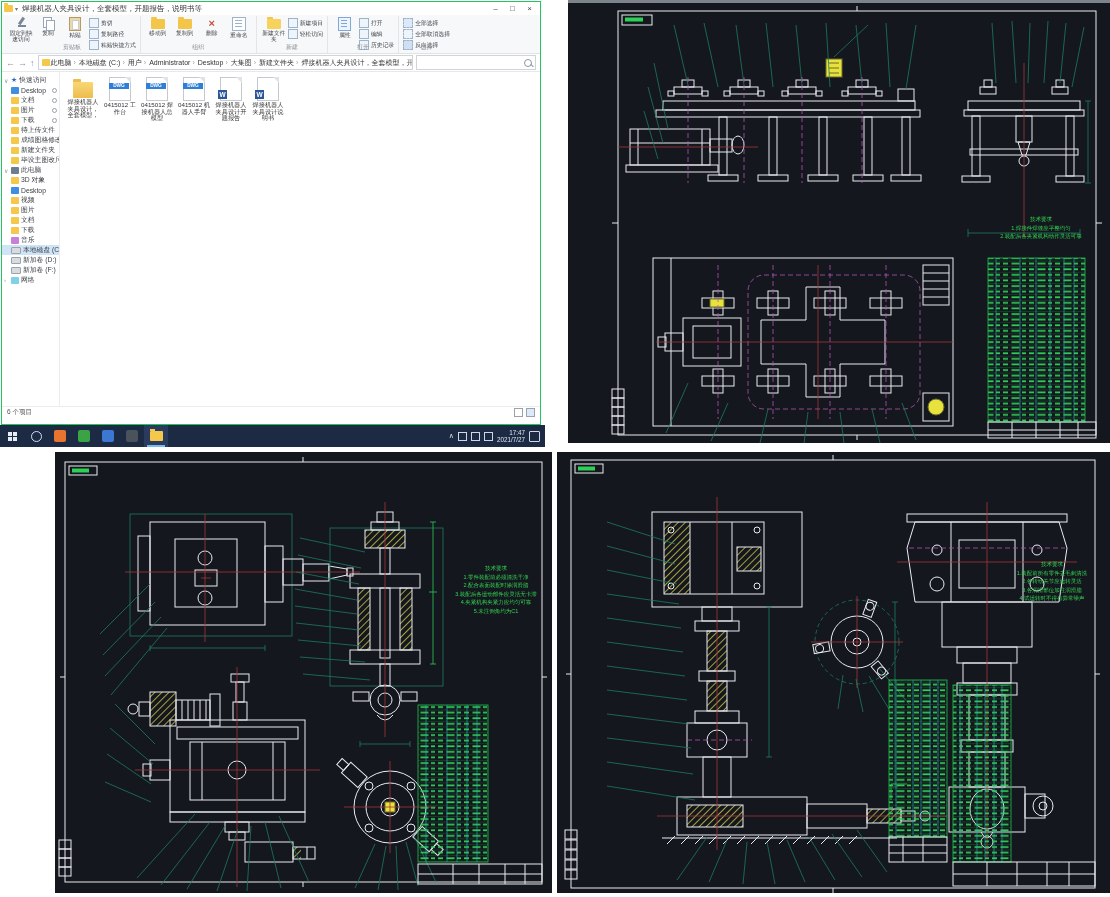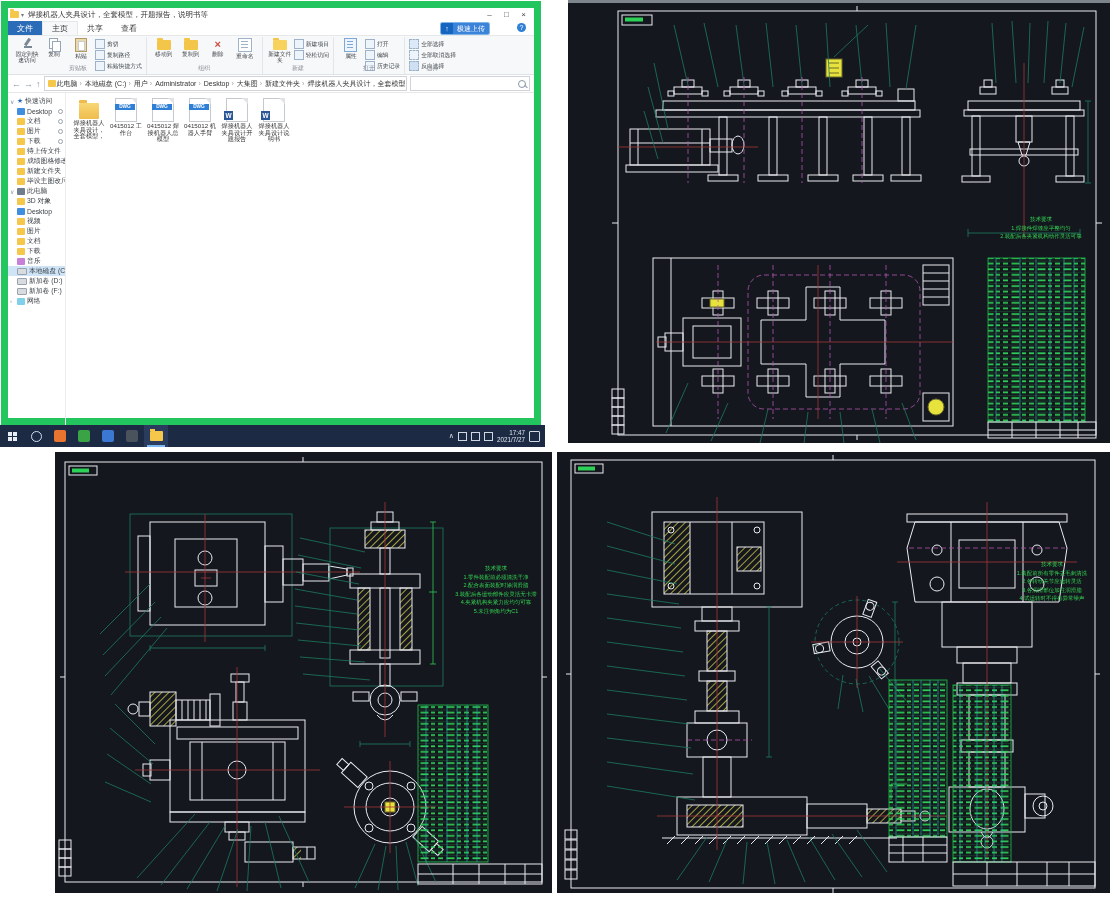--- a/index.html
+++ b/index.html
@@ -1,21 +1,21 @@
 <!DOCTYPE html>
 <html><head>
 <meta charset="utf-8">
 <style>
   html,body{margin:0;padding:0}
   body{width:1110px;height:897px;background:#fff;position:relative;overflow:hidden;
        font-family:"Liberation Sans",sans-serif;-webkit-font-smoothing:antialiased}
   .quad{position:absolute}
   
   #tl{left:0;top:0;width:568px;height:452px;background:#fff}
-  .win{position:absolute;left:1px;top:1px;width:540px;height:424px;background:#fff;border:7px solid #22c55e;box-sizing:border-box}
+  .win{position:absolute;left:1px;top:1px;width:540px;height:424px;background:#fff;border:1px solid #22c55e;box-sizing:border-box}
   .titlebar{height:13px;display:flex;align-items:center;font-size:7.5px;color:#333;padding:0 2px;background:#fff}
   .qat{display:flex;align-items:center;gap:2px;margin-right:4px}
   .mini-folder{width:9px;height:7px;background:#f5c84c;border-radius:1px;position:relative}
   .mini-folder::before{content:"";position:absolute;left:0;top:-2px;width:4px;height:2px;background:#f5c84c;border-radius:1px 1px 0 0}
   .tb-title{flex:1;white-space:nowrap;overflow:hidden}
   .winctl{display:flex}
   .winctl span{width:17px;text-align:center;font-size:8px;color:#444;line-height:12px}
   .menubar{height:14px;display:flex;align-items:stretch;background:#fff;border-bottom:1px solid #e6e8ea;font-size:8px;position:relative}
   .tab{padding:0 9px;display:flex;align-items:center;color:#333}
   .tab.file{background:#2b6cb8;color:#fff}
@@ -127,31 +127,20 @@
         <span class="mini-folder"></span>
         <span style="font-size:6px;color:#777">▾</span>
       </div>
       <div class="tb-title">焊接机器人夹具设计，全套模型，开题报告，说明书等</div>
       <div class="winctl">
         <span>–</span>
         <span>□</span>
         <span>×</span>
       </div>
     </div>
-    <div class="menubar">
-      <div class="tab file">文件</div>
-      <div class="tab active">主页</div>
-      <div class="tab">共享</div>
-      <div class="tab">查看</div>
-      <div class="upl">
-        <span class="uic">↑</span>
-        <span class="ulb">极速上传</span>
-      </div>
-      <div class="helpdot">?</div>
-    </div>
     <div class="ribbon">
       <div class="rgroup">
         <div class="btn-lg">
           <span class="ic ic12 ic-pin"></span>
           <span class="lbl">固定到快速访问</span>
         </div>
         <div class="btn-lg">
           <span class="ic ic12 ic-copy"></span>
           <span class="lbl">复制</span>
         </div>

